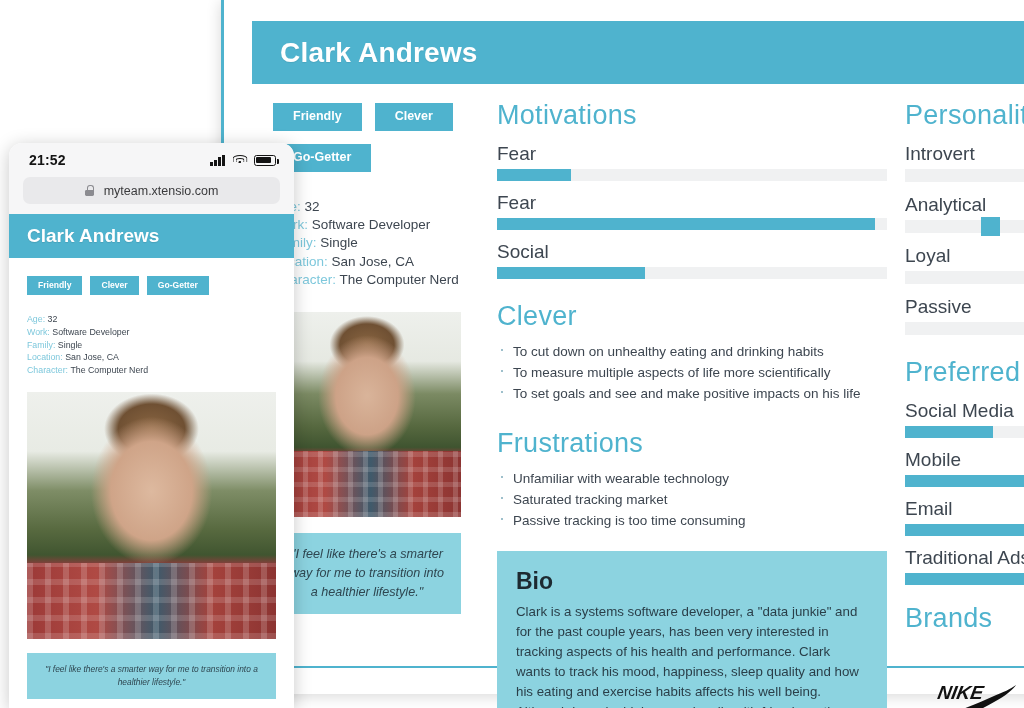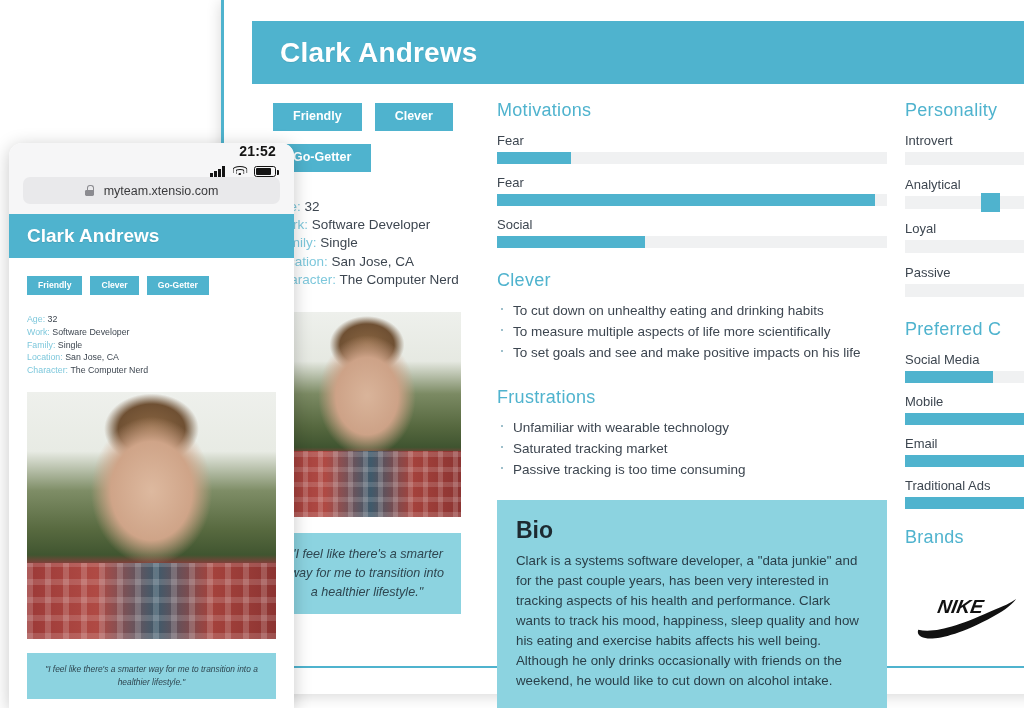--- a/index.html
+++ b/index.html
@@ -61,23 +61,23 @@
       linear-gradient(90deg,#9c3a38 0%,#b04a44 28%,#3f5a6b 52%,#a5423c 74%,#8c3432 100%);
   }
   .desk-quote {
     margin-top:16px; width:188px; background:#8cd3e0; color:#2e4650;
     font-size:12.6px; font-style:italic; line-height:19px; text-align:center;
     padding:12px 14px;
   }
 
   
   .desk-mid { position:absolute; left:276px; top:100px; width:390px; }
-  .sec-title { color:#4fb3ce; font-size:18px; font-weight:normal; letter-spacing:.3px; }
+  .sec-title { color:#4fb3ce; font-size:27px; font-weight:normal; letter-spacing:.3px; }
   .bar-group { margin-top:12px; }
-  .bar-label { font-size:13px; color:#3d4650; margin-bottom:4px; }
+  .bar-label { font-size:19px; color:#3d4650; margin-bottom:4px; }
   .bar-track { width:100%; height:12px; background:#f0f1f2; margin-bottom:11px; }
   .bar-fill { height:12px; background:#4fb3ce; }
   .ul-list { margin-top:9px; list-style:none; }
   .ul-list li {
     font-size:13.5px; color:#3d4650; line-height:21px; padding-left:16px; position:relative;
   }
   .ul-list li::before{
     content:"·"; position:absolute; left:2px; top:-2px; color:#8fb6c4; font-size:18px;
   }
   .bio-box { margin-top:20px; background:#8cd3e0; padding:17px 19px 20px 19px; }
@@ -93,22 +93,22 @@
   .nike { position:absolute; left:8px; top:26px; width:104px; height:52px; }
 
   
   .phone {
     position:absolute; left:9px; top:143px; width:285px; height:565px;
     background:#ffffff; border-radius:13px 13px 0 0;
     box-shadow: 0 3px 18px rgba(0,0,0,0.22);
     overflow:hidden;
   }
   .status-bar {
-    height:34px; background:#f6f6f7; display:flex; align-items:flex-end;
-    justify-content:space-between; padding:0 18px 0 20px;flex-direction:column;
+    height:34px; background:#f6f6f7; display:flex; align-items:center;
+    justify-content:space-between; padding:0 18px 0 20px;
   }
   .status-time { font-size:14px; font-weight:bold; color:#141414; letter-spacing:.2px; }
   .status-icons { display:flex; align-items:flex-end; gap:7px; }
   .sig { display:flex; align-items:flex-end; gap:1.5px; height:11px; }
   .sig i { width:2.6px; background:#141414; display:block; }
   .sig i:nth-child(1){height:4px;} .sig i:nth-child(2){height:6px;}
   .sig i:nth-child(3){height:8.5px;} .sig i:nth-child(4){height:11px;}
   .wifi { position:relative; width:15px; height:11px; }
   .wifi span{ position:absolute; border:1.9px solid #141414; border-bottom:none;
     border-radius:50% 50% 0 0; left:50%; transform:translateX(-50%); }

